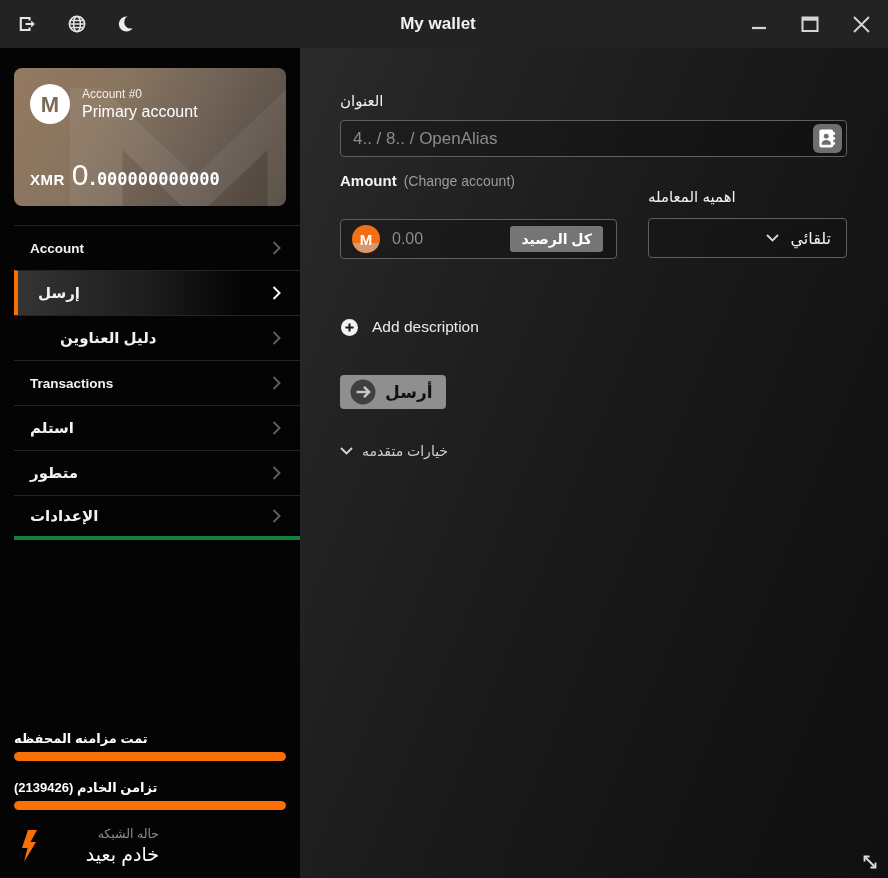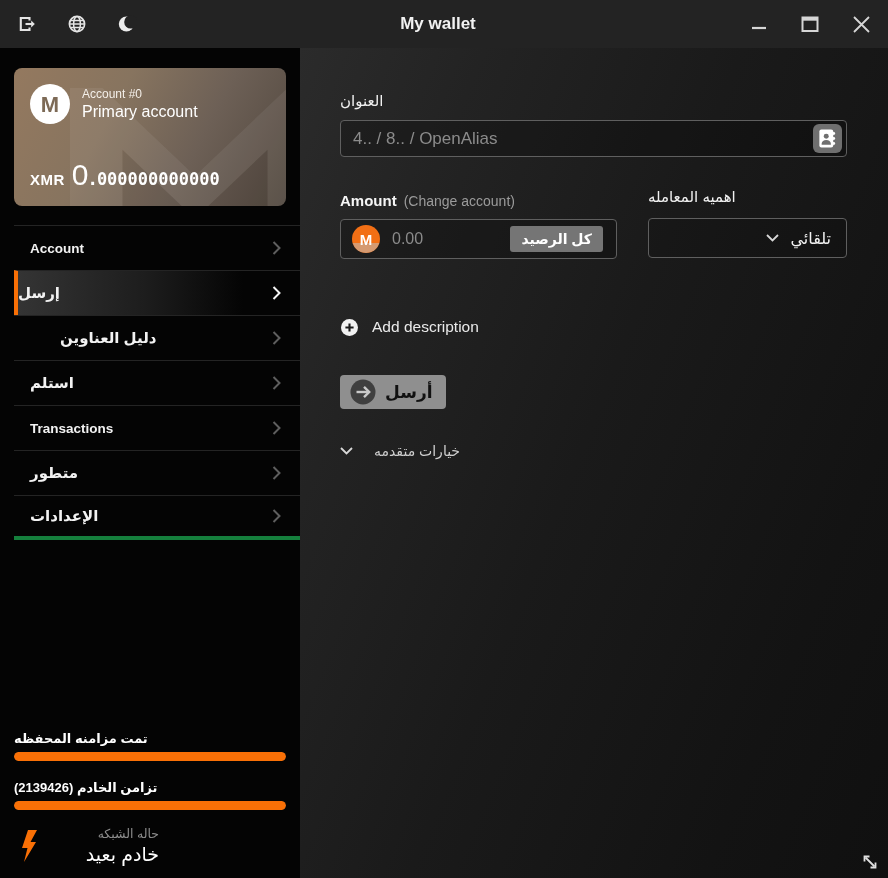--- a/index.html
+++ b/index.html
@@ -39,21 +39,21 @@
 
   
   .menu { position:absolute; top:177px; left:0; right:0; }
   .menu-item { position:relative; height:45px; margin-left:14px;
                display:flex; align-items:center; padding-left:16px;
                border-top:1px solid #242424; cursor:pointer; }
   .menu-item:last-child { border-bottom:4px solid #15803d; }
   .menu-item .lbl { color:#f2f2f2; font-weight:700; font-size:15px; }
   .menu-item .lbl.latin { font-size:13.5px; }
   .menu-item.sub { padding-left:46px; }
-  .menu-item.active { border-left:4px solid var(--accent); padding-left:0;
+  .menu-item.active { border-left:4px solid var(--accent); padding-left:20px;
                       background:linear-gradient(90deg,#343434 0%,#1d1d1d 45%,rgba(0,0,0,0) 80%); }
   .chev { position:absolute; right:19px; top:50%; transform:translateY(-50%); width:9px; height:15px; }
   .chev polyline { stroke:#5e5e5e; stroke-width:2; fill:none; }
   .menu-item.active .chev polyline { stroke:#f5f5f5; }
 
   
   .side-status { position:absolute; left:14px; right:14px; bottom:12px; }
   .sync-label { color:#fdfdfd; font-size:13px; font-weight:700; }
   .sync-bar { margin-top:6px; height:9px; border-radius:5px; background:#3a2a1c; overflow:hidden; }
   .sync-fill { height:100%; width:100%; border-radius:5px; background:var(--accent); }
@@ -69,21 +69,21 @@
   .address-field { position:absolute; left:40px; top:72px; width:507px; height:37px;
                    border:1px solid #5f5f5f; border-radius:4px; background:rgba(0,0,0,.22);
                    display:flex; align-items:center; }
   .address-field input { flex:1; background:transparent; border:none; outline:none;
                          color:#eee; font-size:17px; padding:0 10px 0 12px;
                          font-family:inherit; min-width:0; }
   .address-field input::placeholder, .amount-field input::placeholder { color:#8b8b8b; opacity:1; }
   .book-btn { width:29px; height:29px; margin-right:4px; flex:none; border:none; border-radius:6px;
               background:#6f6f6f; display:flex; align-items:center; justify-content:center; cursor:pointer; }
 
-  .amount-head { position:absolute; left:40px; top:144px; display:flex; align-items:baseline; gap:7px; }
+  .amount-head { position:absolute; left:40px; top:124px; display:flex; align-items:baseline; gap:7px; }
   .amount-head .a1 { color:#f5f5f5; font-size:15px; font-weight:700; }
   .amount-head .a2 { color:#9b9b9b; font-size:14px; cursor:pointer; }
 
   .amount-field { position:absolute; left:40px; top:171px; width:277px; height:40px;
                   border:1px solid #5f5f5f; border-radius:4px; background:rgba(0,0,0,.22);
                   display:flex; align-items:center; padding:0 6px 0 11px; }
   .xmr-badge { width:28px; height:28px; flex:none; }
   .amount-field input { flex:1; min-width:0; background:transparent; border:none; outline:none;
                         color:#eee; font-size:16px; padding:0 8px 0 12px; font-family:inherit; }
   .all-btn { flex:none; border:none; border-radius:3px; background:#757575; color:#fff;
@@ -103,21 +103,21 @@
   .add-desc .txt { color:#eaeaea; font-size:15.5px; }
 
   .send-btn { position:absolute; left:40px; top:327px; height:34px; min-width:96px;
               background:#8f8f8f; border:none; border-radius:4px; display:flex;
               align-items:center; gap:9px; padding:0 13px 0 10px;
               font-family:inherit; cursor:pointer; }
   .send-btn .txt { color:#111; font-size:17px; font-weight:700; }
 
   .advanced { position:absolute; left:40px; top:395px; display:flex; align-items:center;
               gap:9px; cursor:pointer; }
-  .advanced .txt { color:#cfcfcf; font-size:14px;margin-left:12px; }
+  .advanced .txt { color:#cfcfcf; font-size:14px; }
 
   .resize-handle { position:absolute; right:9px; bottom:7px; width:18px; height:18px; cursor:nwse-resize; }
 </style>
 </head>
 <body>
 
 <div class="titlebar">
   <div class="tb-left">
     <svg class="tb-icon" viewBox="0 0 20 20">
       <path d="M12.5 6.5 V4 H3.8 V16 H12.5 V13.5" fill="none" stroke="#e4e4e4" stroke-width="2.1"></path>
@@ -194,27 +194,27 @@
             <polyline points="1.5,1.5 7.5,7.5 1.5,13.5"></polyline>
           </svg>
       </div>
       <div class="menu-item sub">
         <span class="lbl">دليل العناوين</span>
         <svg class="chev" viewBox="0 0 9 15">
             <polyline points="1.5,1.5 7.5,7.5 1.5,13.5"></polyline>
           </svg>
       </div>
       <div class="menu-item">
+        <span class="lbl latin">Transactions</span>
+        <svg class="chev" viewBox="0 0 9 15">
+            <polyline points="1.5,1.5 7.5,7.5 1.5,13.5"></polyline>
+          </svg>
+      </div>
+      <div class="menu-item">
         <span class="lbl">استلم</span>
-        <svg class="chev" viewBox="0 0 9 15">
-            <polyline points="1.5,1.5 7.5,7.5 1.5,13.5"></polyline>
-          </svg>
-      </div>
-      <div class="menu-item">
-        <span class="lbl latin">Transactions</span>
         <svg class="chev" viewBox="0 0 9 15">
             <polyline points="1.5,1.5 7.5,7.5 1.5,13.5"></polyline>
           </svg>
       </div>
       <div class="menu-item">
         <span class="lbl">متطور</span>
         <svg class="chev" viewBox="0 0 9 15">
             <polyline points="1.5,1.5 7.5,7.5 1.5,13.5"></polyline>
           </svg>
       </div>

